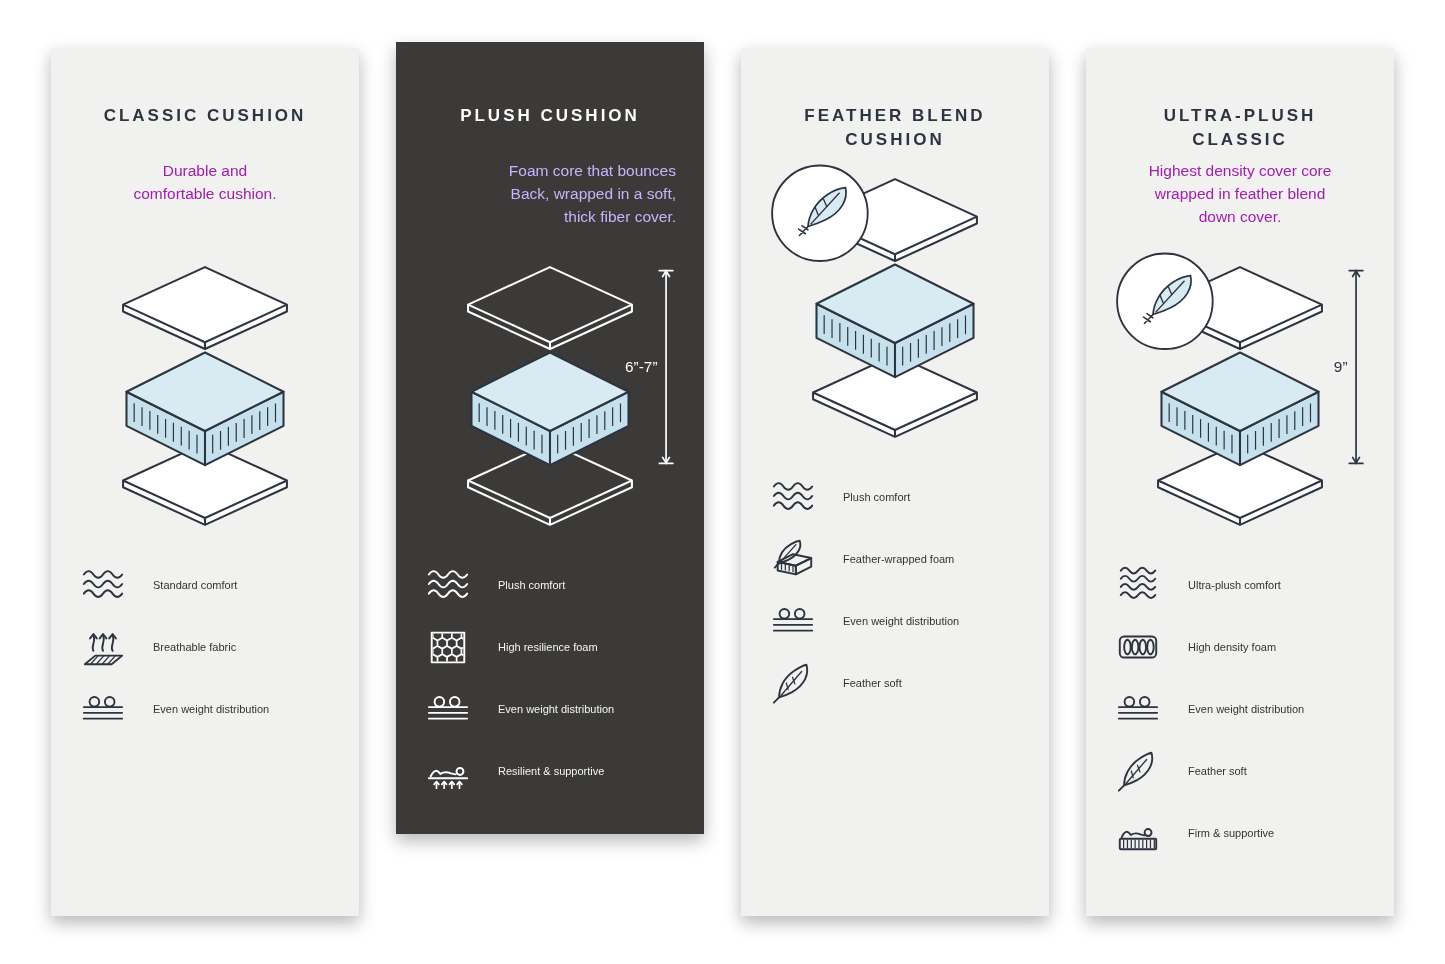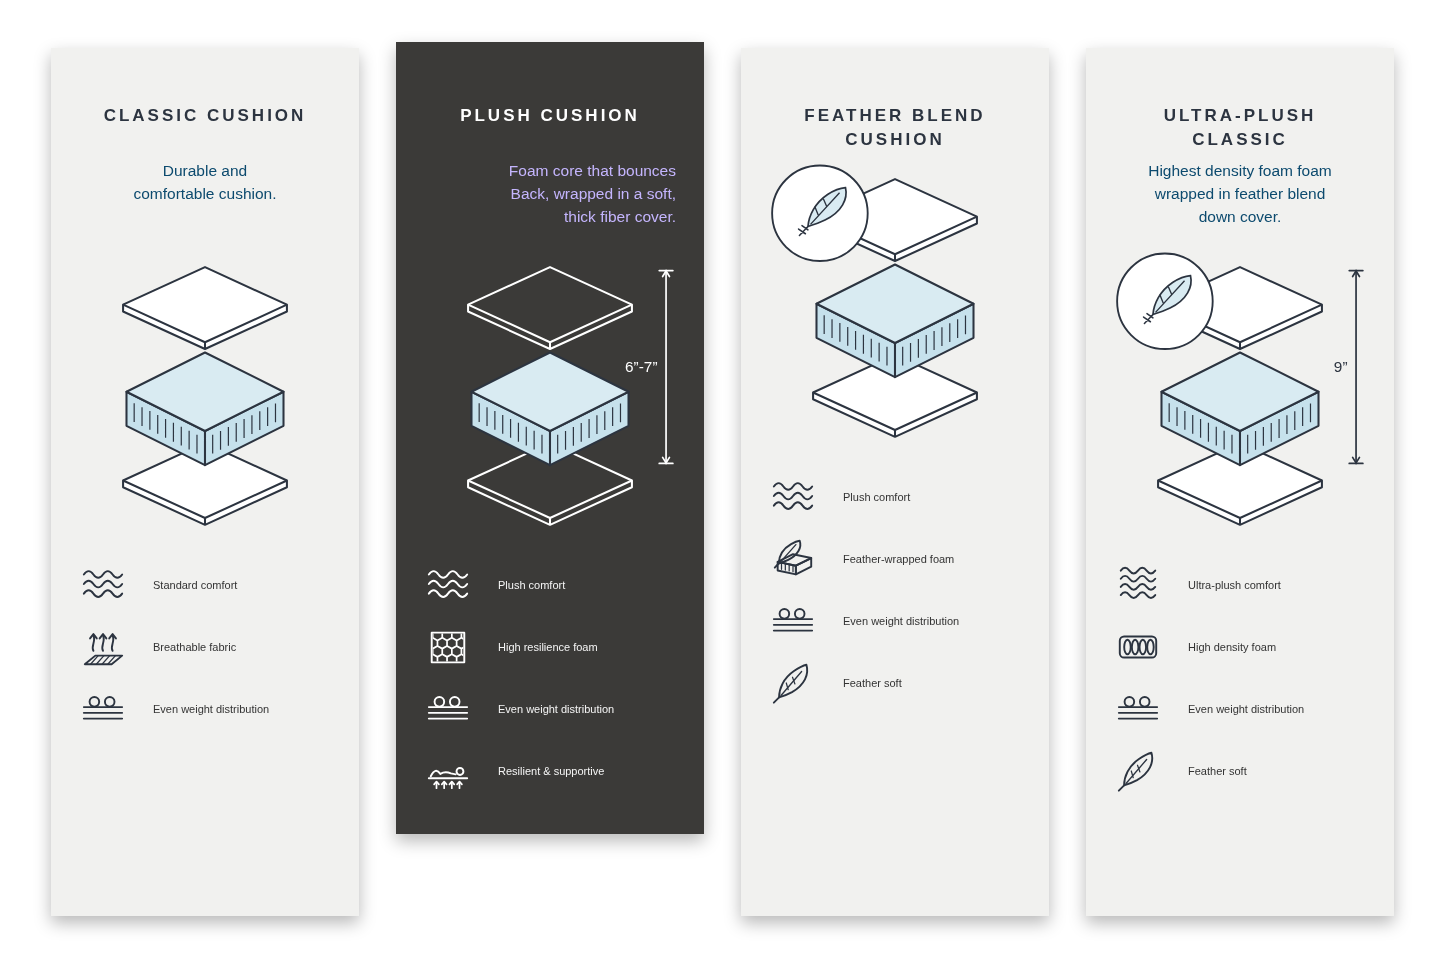--- a/index.html
+++ b/index.html
@@ -5,21 +5,21 @@
   html,body{margin:0;padding:0;background:#ffffff;}
   body{width:1445px;height:964px;overflow:hidden;font-family:"Liberation Sans",sans-serif;}
   .board{display:flex;justify-content:center;align-items:flex-start;gap:37px;padding-top:48px;}
   .card{width:308px;height:868px;box-sizing:border-box;padding:56px 26px 0;background:#f1f1ef;
         box-shadow:0 7px 16px rgba(0,0,0,0.28);}
   .card.dark{background:#3b3a38;height:792px;margin-top:-6px;padding-top:62px;}
   .title{margin:0 auto;max-width:232px;min-height:48px;text-align:center;font-size:17px;font-weight:bold;
          letter-spacing:3px;line-height:1.4;color:#2c3440;white-space:pre-line;}
   .card.dark .title{color:#ffffff;}
   .desc{margin:8px auto 0;max-width:252px;min-height:80px;text-align:center;font-size:15.5px;line-height:1.48;
-        color:#0c4a6e;white-space:pre-line;}
+        color:#a21caf;white-space:pre-line;}
   .card.dark .desc{color:#c4b5fd;text-align:right;}
   .illo{height:300px;display:flex;align-items:flex-end;justify-content:center;}
   .illo svg{display:block;}
   svg text{font-family:"Liberation Sans",sans-serif;}
   .features{list-style:none;margin:22px 0 0;padding:0 2px;display:flex;flex-direction:column;gap:16px;
             color:#2c3440;}
   .card.dark .features{color:#ffffff;}
   .feature{display:flex;align-items:center;gap:26px;min-height:46px;}
   .ficon{flex:0 0 48px;display:flex;justify-content:center;align-items:center;}
   .flabel{font-size:11px;line-height:1.35;color:#333333;max-width:176px;}
@@ -228,21 +228,21 @@
             </svg>
           </span>
           <span class="flabel">Feather soft</span>
         </li>
       </ul>
     </section>
 
     <section class="card light">
       <h2 class="title">ULTRA-PLUSH
 CLASSIC</h2>
-      <p class="desc">Highest density foam foam
+      <p class="desc">Highest density cover core
 wrapped in feather blend
 down cover.</p>
       <div class="illo">
         <svg viewBox="0 0 300 335" width="264" height="294">
           <path d="M54,270 L150,226 L246,270 L246,278 L150,322 L54,278 Z" fill="#ffffff" stroke="#2c3440" stroke-width="2.4" stroke-linejoin="round"></path>
           <path d="M54,270 L150,314 L246,270 M150,314 L150,322" fill="none" stroke="#2c3440" stroke-width="2.4" stroke-linejoin="round"></path>
           <g>
             <path d="M58,166 L150,212 L150,252 L58,206 Z" fill="#c6e1ec" stroke="#2c3440" stroke-width="2.4" stroke-linejoin="round"></path>
             <path d="M150,212 L242,166 L242,206 L150,252 Z" fill="#c6e1ec" stroke="#2c3440" stroke-width="2.4" stroke-linejoin="round"></path>
             <path d="M150,120 L242,166 L150,212 L58,166 Z" fill="#d9ebf2" stroke="#2c3440" stroke-width="2.4" stroke-linejoin="round"></path>
@@ -302,15 +302,26 @@
           <span class="ficon">
             <svg viewBox="0 0 48 48" width="46" height="46" fill="none" stroke="currentColor" stroke-width="2" stroke-linecap="round" stroke-linejoin="round" aria-hidden="true">
               <path d="M38,5 C41,15 36,26 23,33.5 C18,36.2 13,38 9.5,39 C9.5,30 14,19 25,11.5 C29.5,8.5 34.5,5.8 38,5 Z"></path>
               <path d="M11.5,37 L33,12" stroke-width="1.4"></path>
               <path d="M9.5,39 L4,44.5"></path>
               <path d="M19,31 L17,24 M26,25 L23.5,18" stroke-width="1.3"></path>
             </svg>
           </span>
           <span class="flabel">Feather soft</span>
         </li>
+        <li class="feature">
+          <span class="ficon">
+            <svg viewBox="0 0 48 48" width="46" height="46" fill="none" stroke="currentColor" stroke-width="2" stroke-linecap="round" stroke-linejoin="round" aria-hidden="true">
+              <circle cx="34.5" cy="23.5" r="3.6"></circle>
+              <path d="M7,28.5 Q11.5,18.5 16.5,26 Q21,23 26.5,25.5 L30.5,26.5"></path>
+              <rect x="5" y="30" width="38" height="11" rx="1"></rect>
+              <path d="M9,31.5 V39.5 M13,31.5 V39.5 M17,31.5 V39.5 M21,31.5 V39.5 M25,31.5 V39.5 M29,31.5 V39.5 M33,31.5 V39.5 M37,31.5 V39.5 M41,31.5 V39.5" stroke-width="1.3"></path>
+            </svg>
+          </span>
+          <span class="flabel">Firm &amp; supportive</span>
+        </li>
       </ul>
     </section>
   </div>
 
 </body></html>

